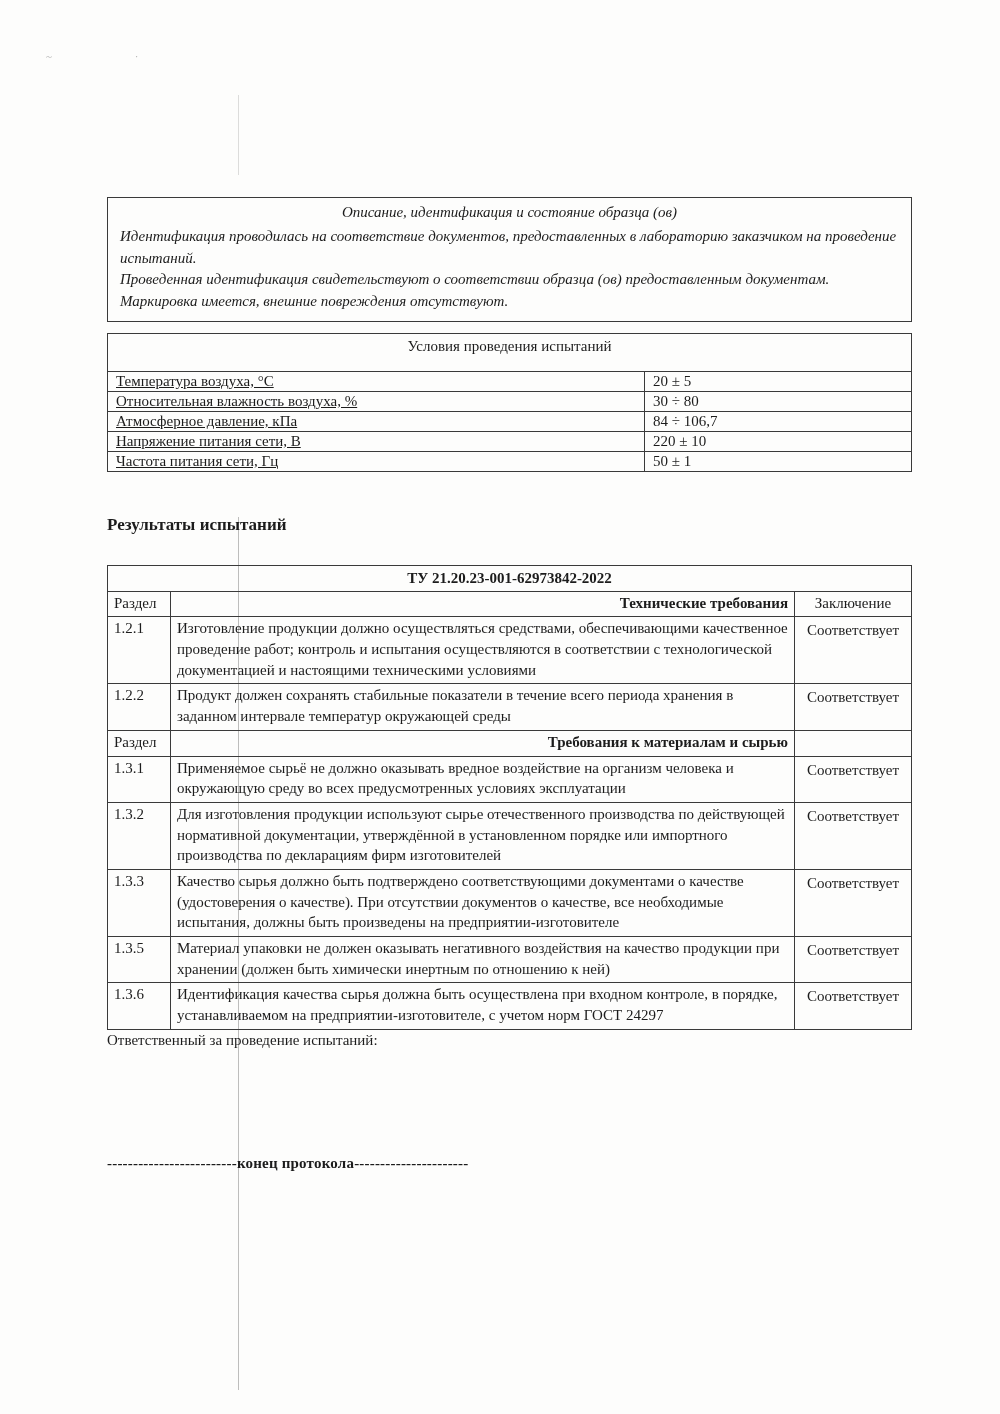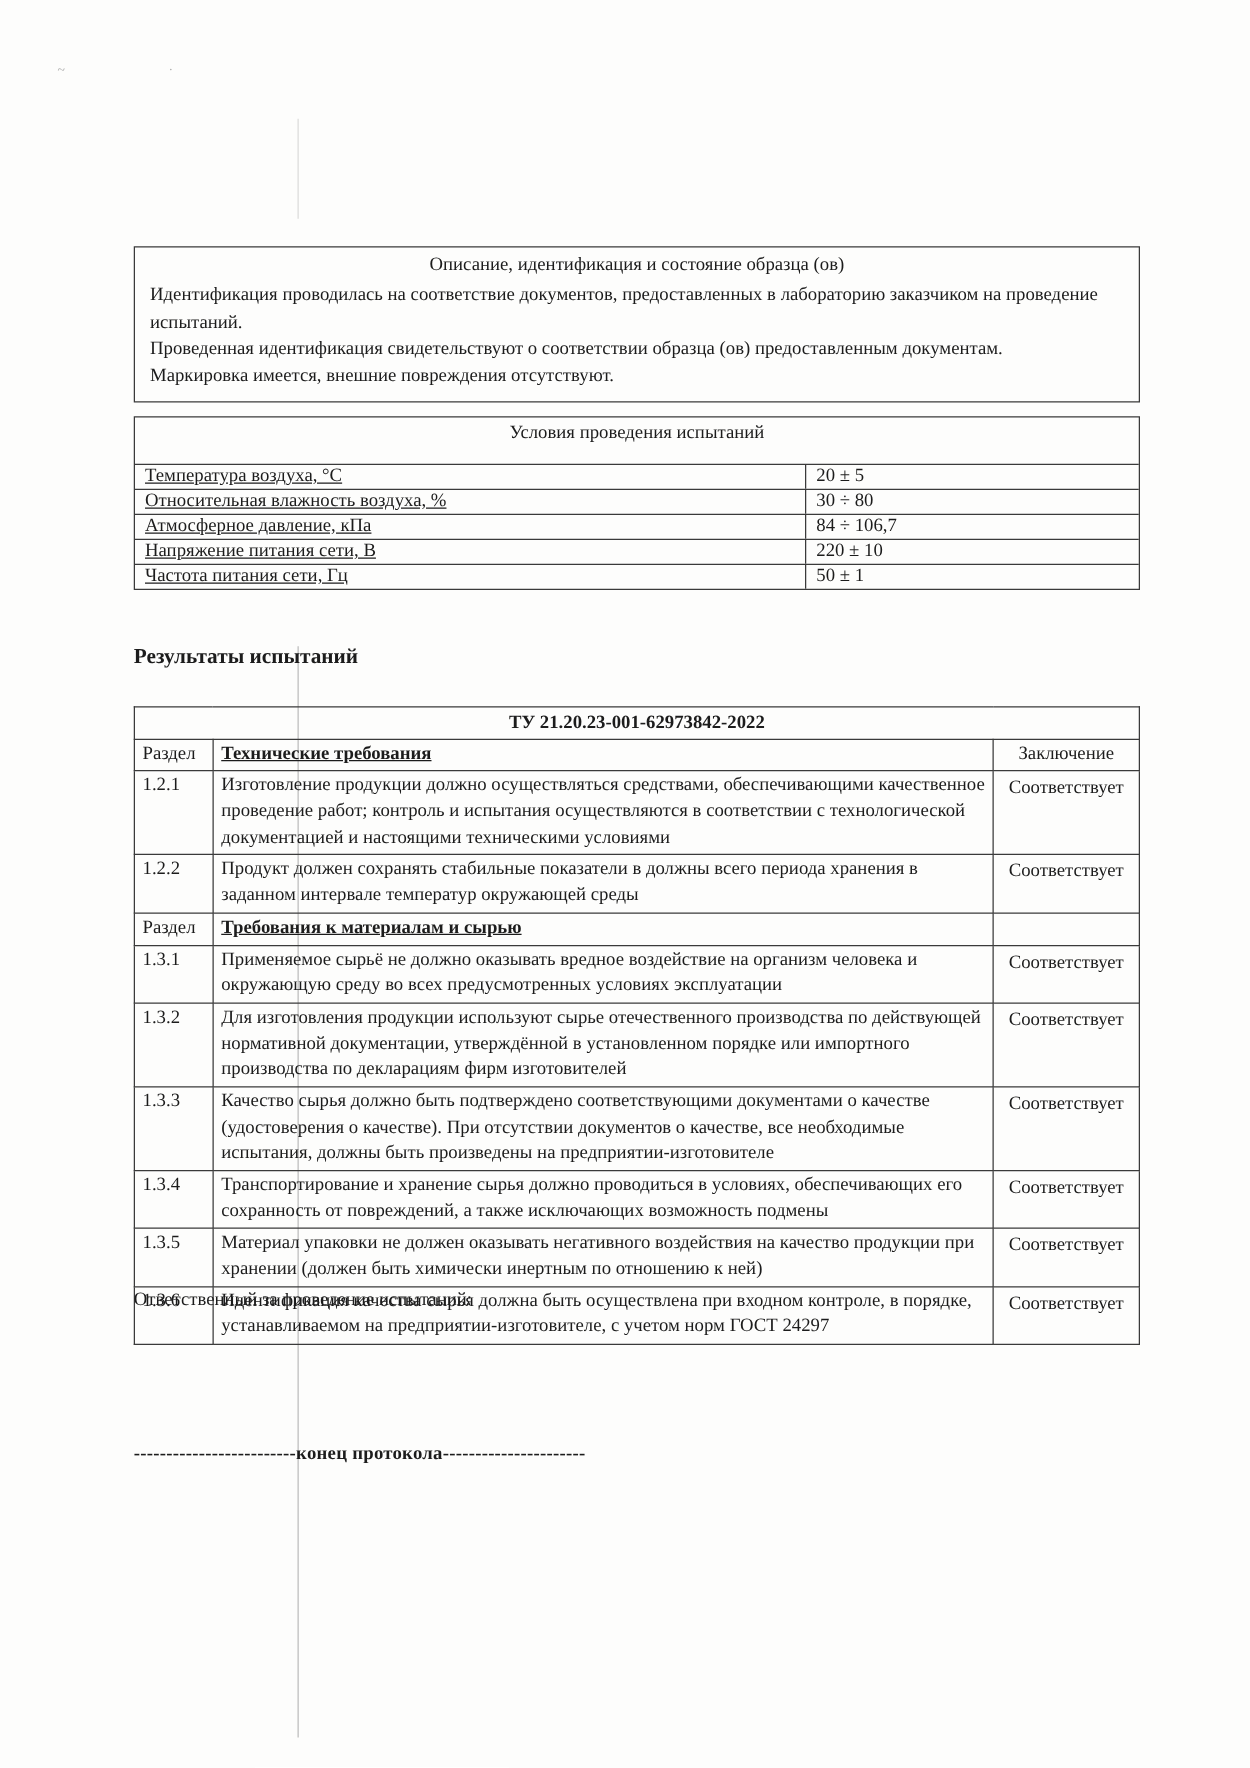--- a/index.html
+++ b/index.html
@@ -18,20 +18,21 @@
   .fold-line.main { left:238px; top:517px; height:873px; }
   .corner-mark { position:absolute; left:46px; top:50px; color:rgba(80,80,80,0.45); font-size:11px; letter-spacing:40px; }
 
   
   .sample-box {
     position:absolute; left:107px; top:197px; width:805px;
     box-sizing:border-box;
     border:1.5px solid #3a3a3a;
     padding:4px 12px 8px 12px;
     line-height:1.45;
+    font-style:italic;
   }
   .sample-box .box-title { text-align:center; margin-bottom:2px; }
 
   
   .cond-table {
     position:absolute; left:107px; top:333px; width:805px;
     box-sizing:border-box;
     border:1.5px solid #3a3a3a;
   }
   .cond-title { text-align:center; padding:4px 0 16px 0; border-bottom:1.5px solid #3a3a3a; }
@@ -53,21 +54,21 @@
     font-size:15px;
   }
   .res-table td {
     border:1.5px solid #3a3a3a;
     padding:1px 6px 3px 6px;
     vertical-align:top;
     line-height:1.38;
     margin-left:24px;
   }
   .res-table .tu-cell { text-align:center; font-weight:bold; padding:2px 6px; }
-  .res-table .bold-center { font-weight:bold; text-align:left;text-decoration:underline; }
+  .res-table .bold-center { font-weight:bold; text-align:right; }
   .res-table .center { text-align:center; }
   .res-table .concl { text-align:center; padding-top:3px; }
   .col-section { width:63px; }
   .col-req { width:625px; }
   .col-concl { width:117px; }
 
   
   .resp-label { position:absolute; left:107px; top:1032px; }
   .sig-area { position:absolute; left:107px; top:1045px; width:520px; height:110px; }
   .sig-svg { position:absolute; left:-2px; top:0; }
@@ -133,21 +134,21 @@
         <td class="center">Заключение</td>
       </tr>
 
       <tr>
         <td>1.2.1</td>
         <td>Изготовление продукции должно осуществляться средствами, обеспечивающими качественное проведение работ; контроль и испытания осуществляются в соответствии с технологической документацией и настоящими техническими условиями</td>
         <td class="concl">Соответствует</td>
       </tr>
       <tr>
         <td>1.2.2</td>
-        <td>Продукт должен сохранять стабильные показатели в должны всего периода хранения в заданном интервале температур окружающей среды</td>
+        <td>Продукт должен сохранять стабильные показатели в течение всего периода хранения в заданном интервале температур окружающей среды</td>
         <td class="concl">Соответствует</td>
       </tr>
 
       <tr>
         <td>Раздел</td>
         <td class="bold-center">Требования к материалам и сырью</td>
         <td></td>
       </tr>
 
       <tr>
@@ -159,25 +160,20 @@
         <td>1.3.2</td>
         <td>Для изготовления продукции используют сырье отечественного производства по действующей нормативной документации, утверждённой в установленном порядке или импортного производства по декларациям фирм изготовителей</td>
         <td class="concl">Соответствует</td>
       </tr>
       <tr>
         <td>1.3.3</td>
         <td>Качество сырья должно быть подтверждено соответствующими документами о качестве (удостоверения о качестве). При отсутствии документов о качестве, все необходимые испытания, должны быть произведены на предприятии-изготовителе</td>
         <td class="concl">Соответствует</td>
       </tr>
       <tr>
-        <td>1.3.4</td>
-        <td>Транспортирование и хранение сырья должно проводиться в условиях, обеспечивающих его сохранность от повреждений, а также исключающих возможность подмены</td>
-        <td class="concl">Соответствует</td>
-      </tr>
-      <tr>
         <td>1.3.5</td>
         <td>Материал упаковки не должен оказывать негативного воздействия на качество продукции при хранении (должен быть химически инертным по отношению к ней)</td>
         <td class="concl">Соответствует</td>
       </tr>
       <tr>
         <td>1.3.6</td>
         <td>Идентификация качества сырья должна быть осуществлена при входном контроле, в порядке, устанавливаемом на предприятии-изготовителе, с учетом норм ГОСТ 24297</td>
         <td class="concl">Соответствует</td>
       </tr>
     </tbody>

